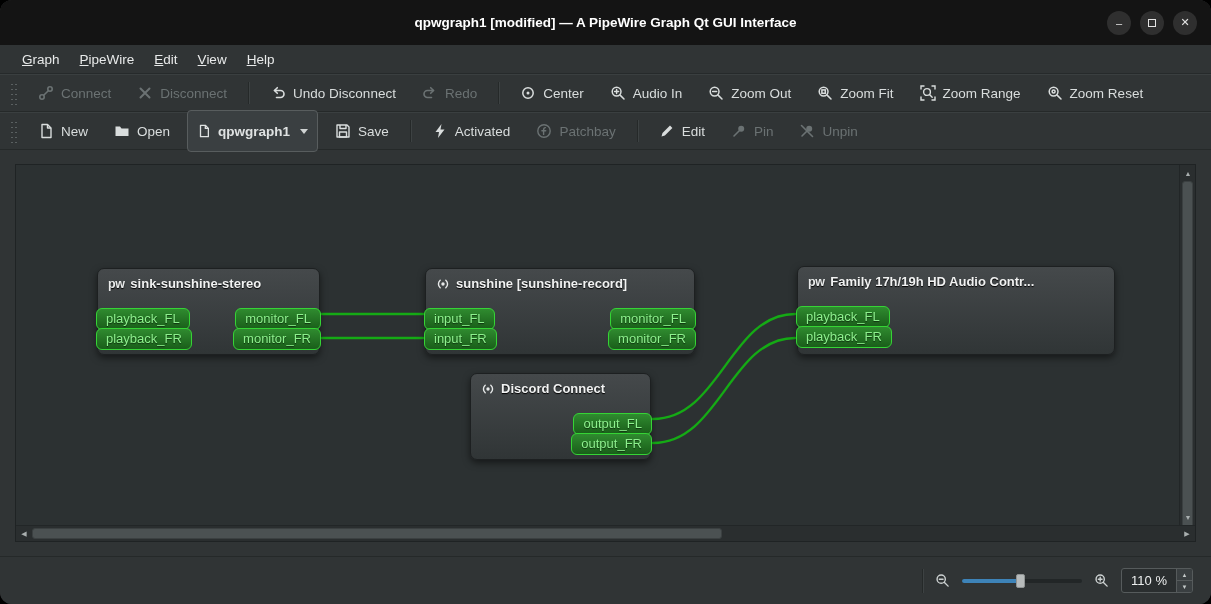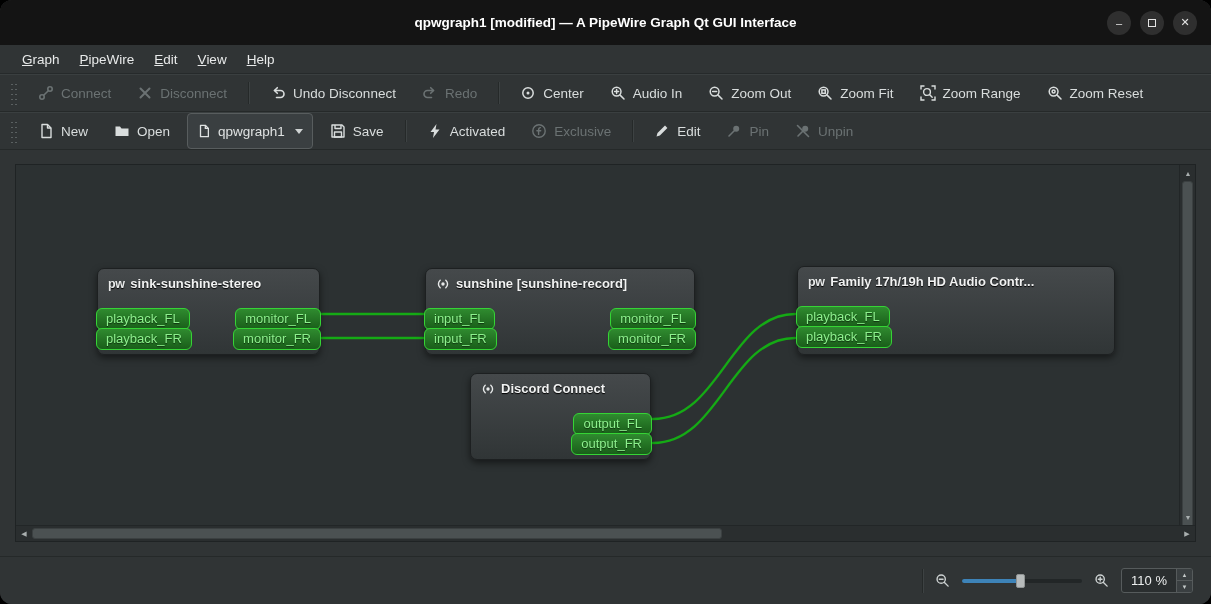--- a/index.html
+++ b/index.html
@@ -33,23 +33,23 @@
     background-image: radial-gradient(circle, #5a6061 1px, transparent 1.1px);
     background-size: 4px 5px; background-position: 0 1px; }
   .tbtn { display: flex; align-items: center; gap: 7px; padding: 5px 9px;
     background: transparent; border: none; border-radius: 4px;
     color: #d9dddd; font-size: 13.5px; font-family: inherit; }
   .tbtn.disabled { color: #6b7273; }
   .ticon { display: flex; align-items: center; }
   .ticon svg { display: block; }
   .tsep { width: 1px; height: 22px; background: #252929; box-shadow: 1px 0 0 #3d4243; margin: 0 4px; }
 
-  .combo { display: flex; align-items: center; gap: 7px; height: 36px; padding: 0 9px;
+  .combo { display: flex; align-items: center; gap: 7px; height: 42px; padding: 0 9px;
     background: #3a3f41; border: 1px solid #585d5e; border-radius: 4px;
-    color: #dfe2e2; font-size: 13.5px; }
+    color: #dfe2e2; font-size: 13.5px; font-weight: bold; }
   .caret { width: 0; height: 0; border-left: 4px solid transparent;
     border-right: 4px solid transparent; border-top: 5px solid #cfd3d3; margin-left: 3px; }
 
   
   .canvas-wrap { flex: 1 1 auto; margin: 14px 15px; border: 1px solid #1f2324;
     display: grid; grid-template-columns: 1fr 16px; grid-template-rows: 1fr 16px;
     background: #2c3132; }
   .canvas { grid-row: 1; grid-column: 1; position: relative; overflow: hidden; background: #2c3132; }
   .connections { position: absolute; left: 0; top: 0; }
 
@@ -306,21 +306,21 @@
       <span class="tlabel">Activated</span>
     </button>
 
     <button class="tbtn disabled">
       <span class="ticon">
         <svg width="16" height="16" viewBox="0 0 16 16" stroke="currentColor" fill="none" stroke-width="1.4" stroke-linecap="round">
             <circle cx="8" cy="8" r="6.2"></circle>
             <path d="M9.4 4.6 c-1.5 0 -1.8 1 -1.8 2.4 V11.4 M5.9 7.8 h3.8"></path>
           </svg>
       </span>
-      <span class="tlabel">Exclusive</span>
+      <span class="tlabel">Patchbay</span>
     </button>
 
     <div class="tsep"></div>
 
     <button class="tbtn">
       <span class="ticon">
         <svg width="16" height="16" viewBox="0 0 16 16" fill="currentColor">
             <path d="M2.5 13.5 l1-3.4 L11 2.6 l2.4 2.4 -7.5 7.5 z"></path>
           </svg>
       </span>

